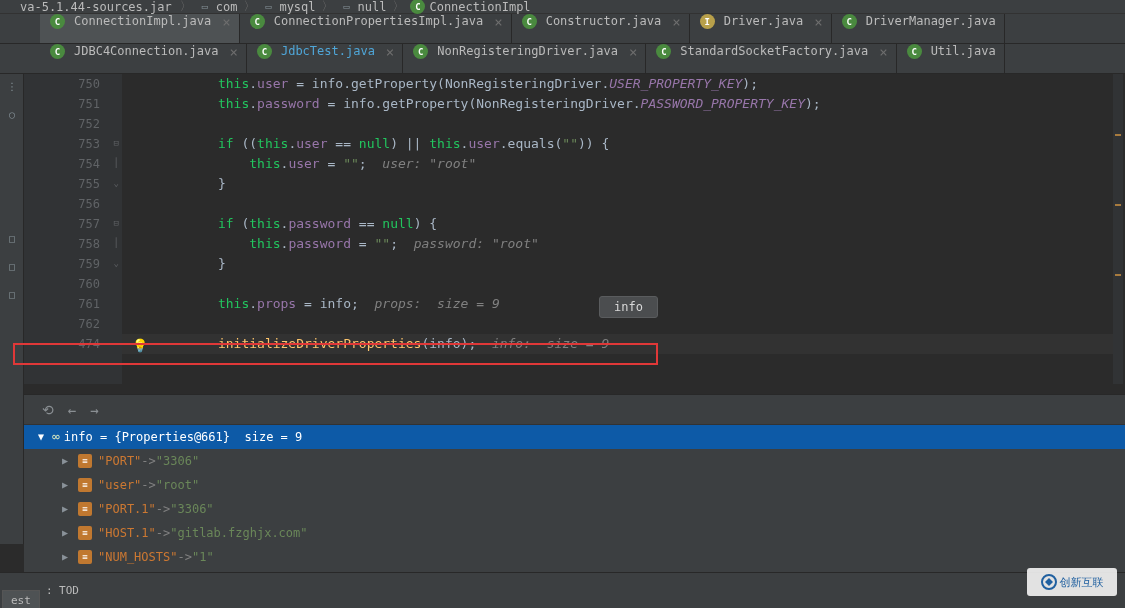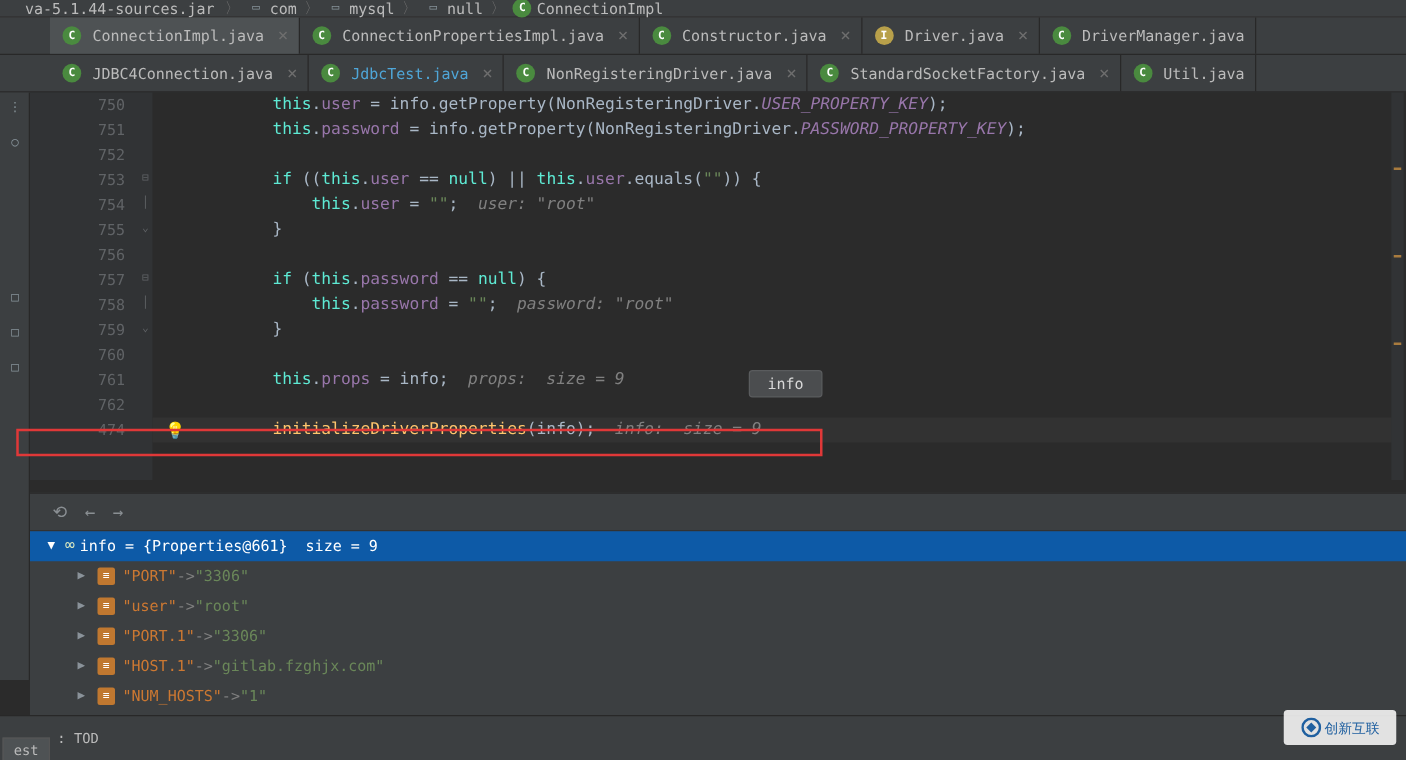--- a/index.html
+++ b/index.html
@@ -43,21 +43,20 @@
 }
 .class-icon.interface::after { content: "I"; }
 .tabs-row {
   display: flex;
   background: #3c3f41;
   border-bottom: 1px solid #282828;
   height: 30px;
 }
 .tab {
   display: flex;
-  align-items: center;
   padding: 0 8px 0 10px;
   border-right: 1px solid #282828;
   font-size: 12px;
   color: #bbb;
   gap: 5px;
   white-space: nowrap;
 }
 .tab.active { background: #4e5254; }
 .tab.highlighted { color: #4fa6d8; }
 .tab .close { color: #6e6e6e; font-size: 14px; margin-left: 6px; }
@@ -100,21 +99,21 @@
   color: #606366; font-size: 9px;
 }
 .code {
   flex: 1;
   padding-left: 2px;
   font-size: 13px;
   line-height: 20px;
   position: relative;
 }
 .code .line { height: 20px; white-space: pre; }
-.kw { color: #5eead4; }
+.kw { color: #22c55e; }
 .fld { color: #9876aa; }
 .str { color: #6a8759; }
 .comment { color: #808080; font-style: italic; }
 .cst { color: #9876aa; font-style: italic; }
 .method { color: #ffc66d; }
 .red-box {
   position: absolute;
   border: 2px solid #e03838;
   pointer-events: none;
 }

